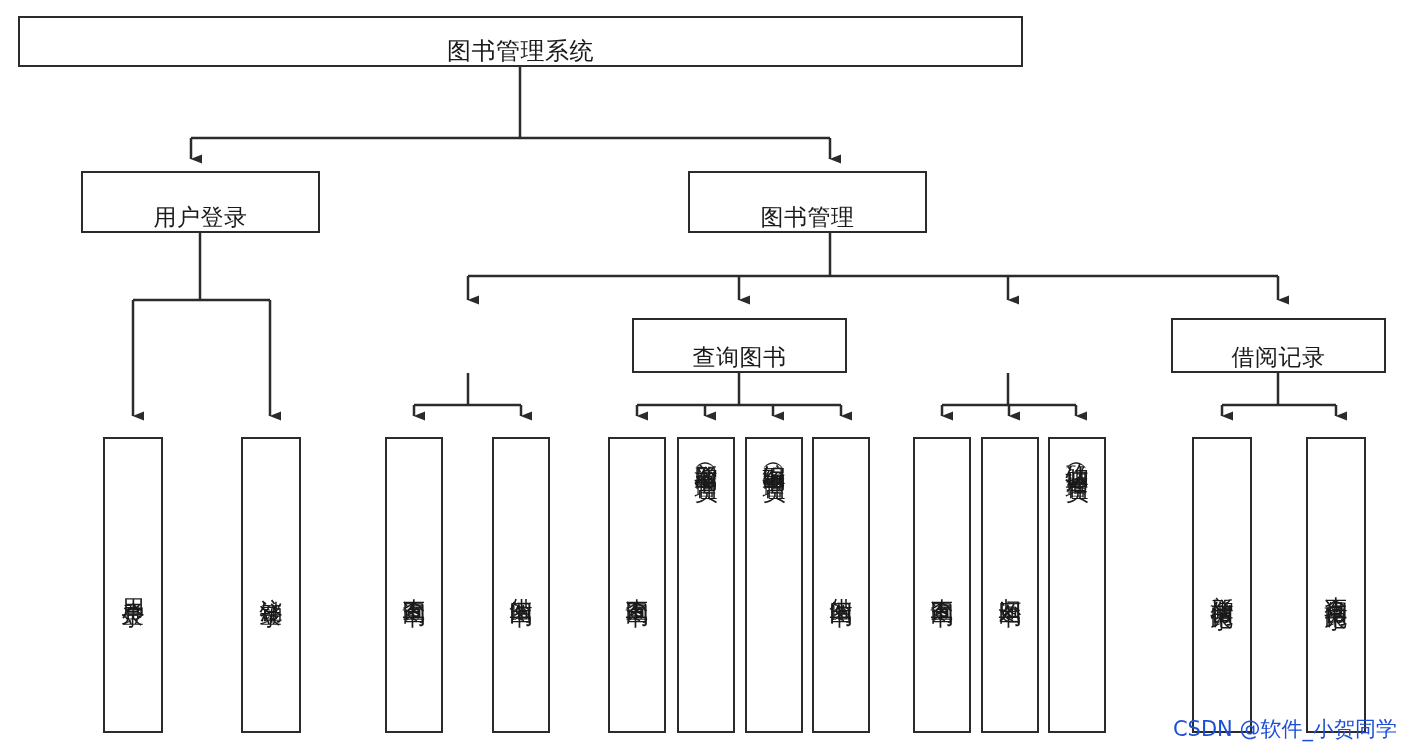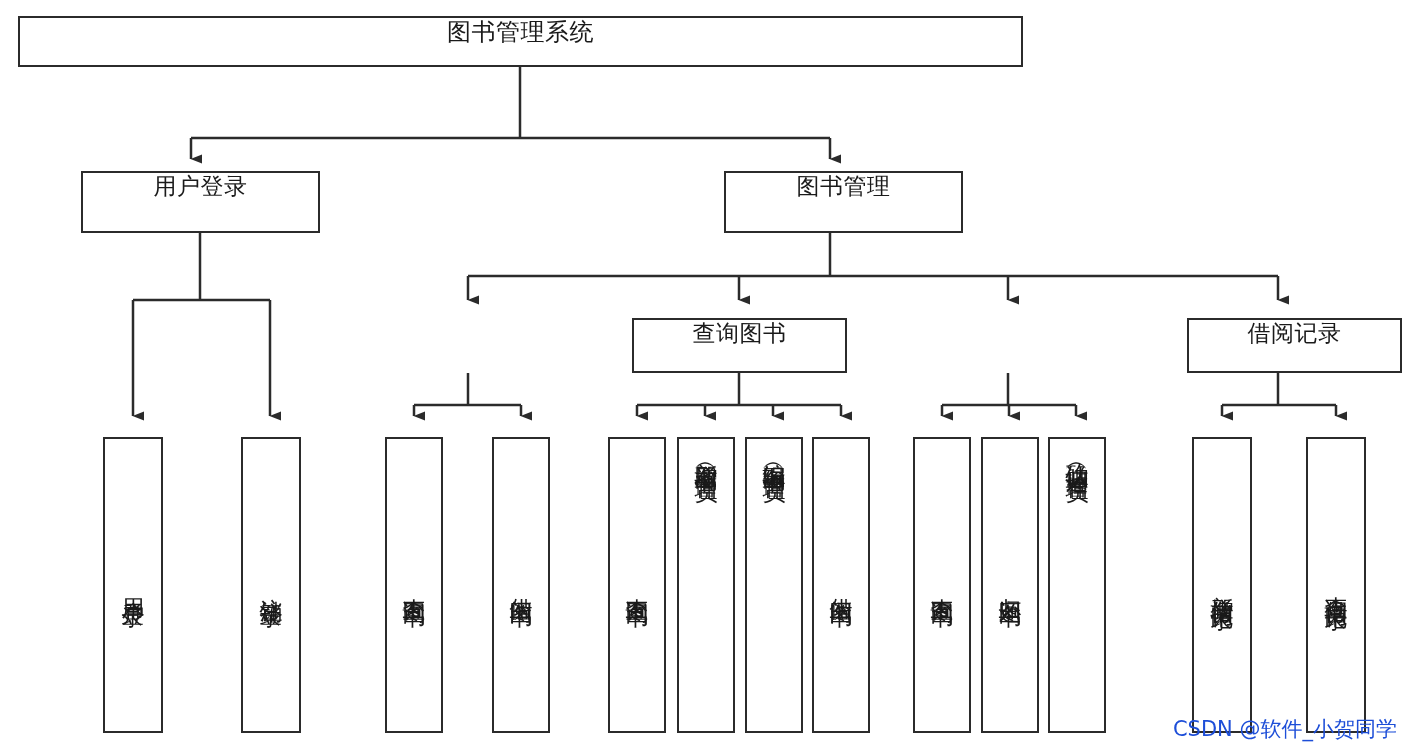--- a/index.html
+++ b/index.html
@@ -16,21 +16,21 @@
   
   #connectors{position:absolute;left:0;top:0;width:1405px;height:747px;z-index:1;}
 
   .node{
     position:absolute;
     box-sizing:border-box;
     background:#ffffff;
     border:2.5px solid #2b2b2b;
     z-index:2;
     display:flex;
-    align-items:flex-start;
+    align-items:flex-end;
     justify-content:center;
     color:#1a1a1a;
   }
   .node .lbl{
     display:block;
     line-height:1.18;
     letter-spacing:0.5px;
     white-space:nowrap;
   }
 
@@ -126,31 +126,31 @@
   </svg>
 
   <div class="node h root" style="left:18px;top:16px;width:1005px;height:51px;">
     <span class="lbl">图书管理系统</span>
   </div>
 
   <div class="node h" style="left:81px;top:171px;width:239px;height:62px;">
     <span class="lbl">用户登录</span>
   </div>
 
-  <div class="node h" style="left:724px;top:171px;width:239px;height:62px;">
+  <div class="node h" style="left:688px;top:171px;width:239px;height:62px;">
     <span class="lbl">图书管理</span>
   </div>
 
 
   <div class="node h" style="left:632px;top:318px;width:215px;height:55px;">
     <span class="lbl">查询图书</span>
   </div>
 
 
-  <div class="node h" style="left:1171px;top:318px;width:215px;height:55px;margin-left:16px;">
+  <div class="node h" style="left:1171px;top:318px;width:215px;height:55px;">
     <span class="lbl">借阅记录</span>
   </div>
 
   <div class="node v mid" style="left:103px;top:437px;width:60px;height:296px;">
     <span class="lbl">用户登录</span>
   </div>
 
   <div class="node v mid" style="left:241px;top:437px;width:60px;height:296px;">
     <span class="lbl">注销登录</span>
   </div>

